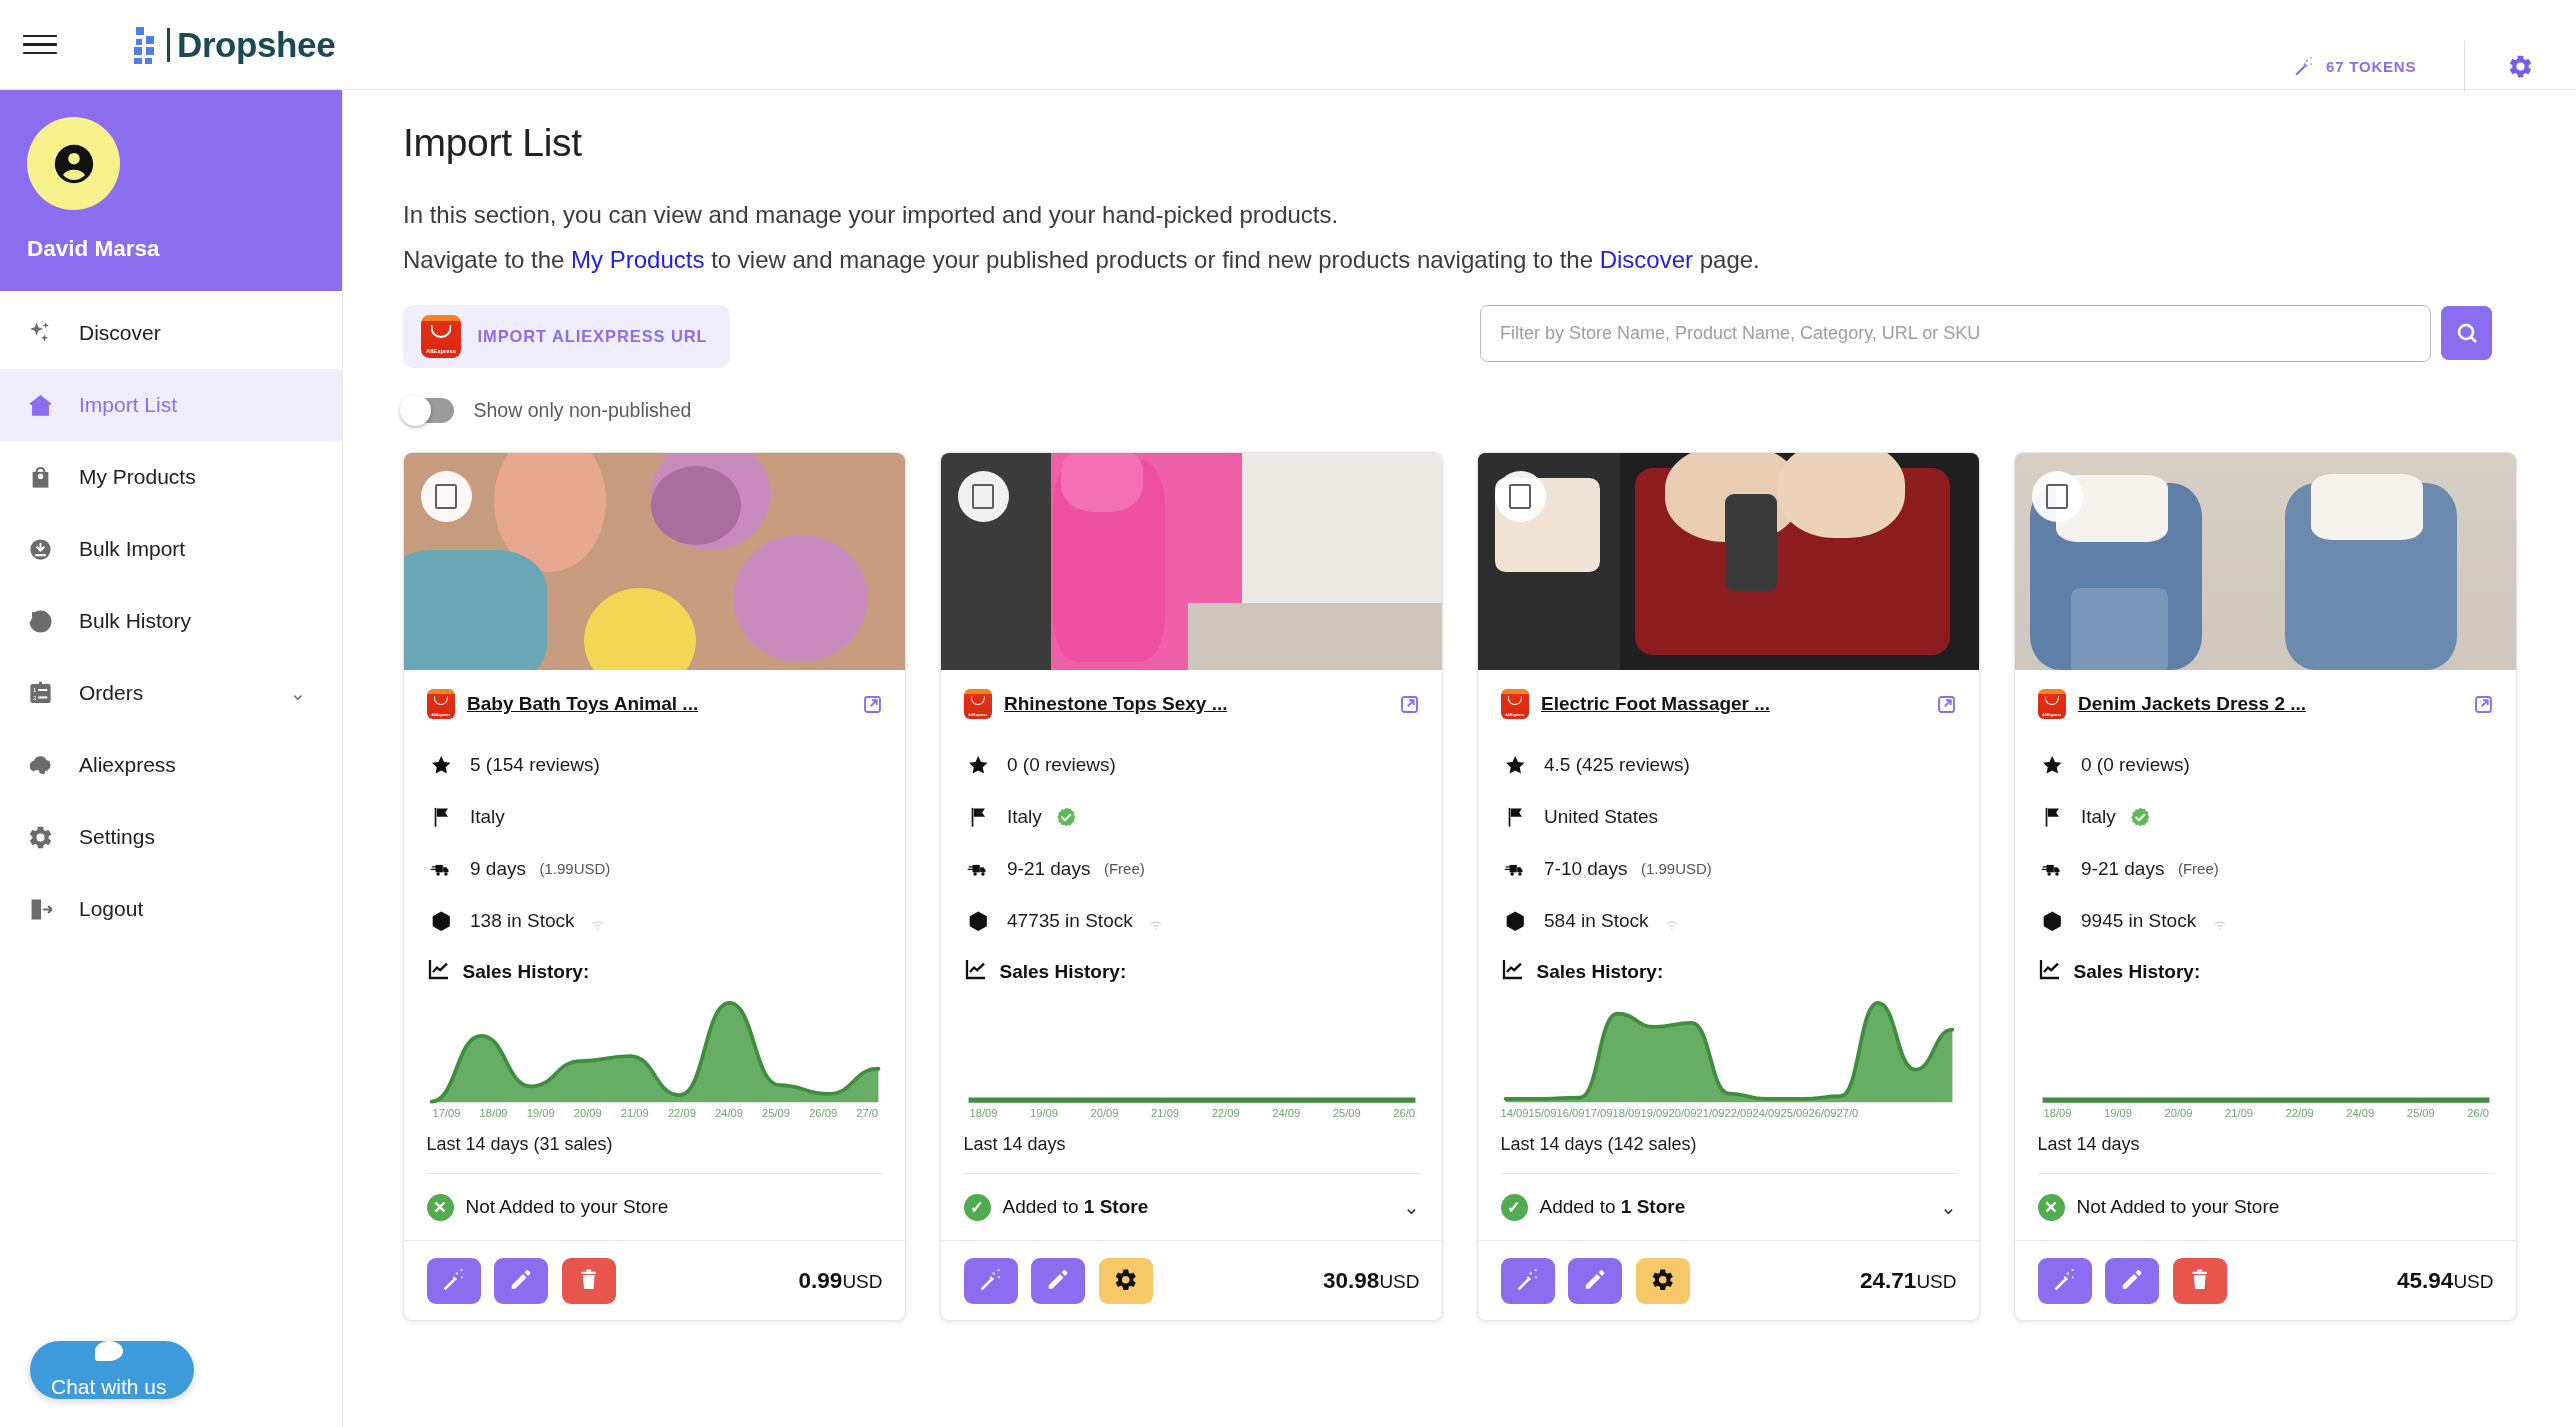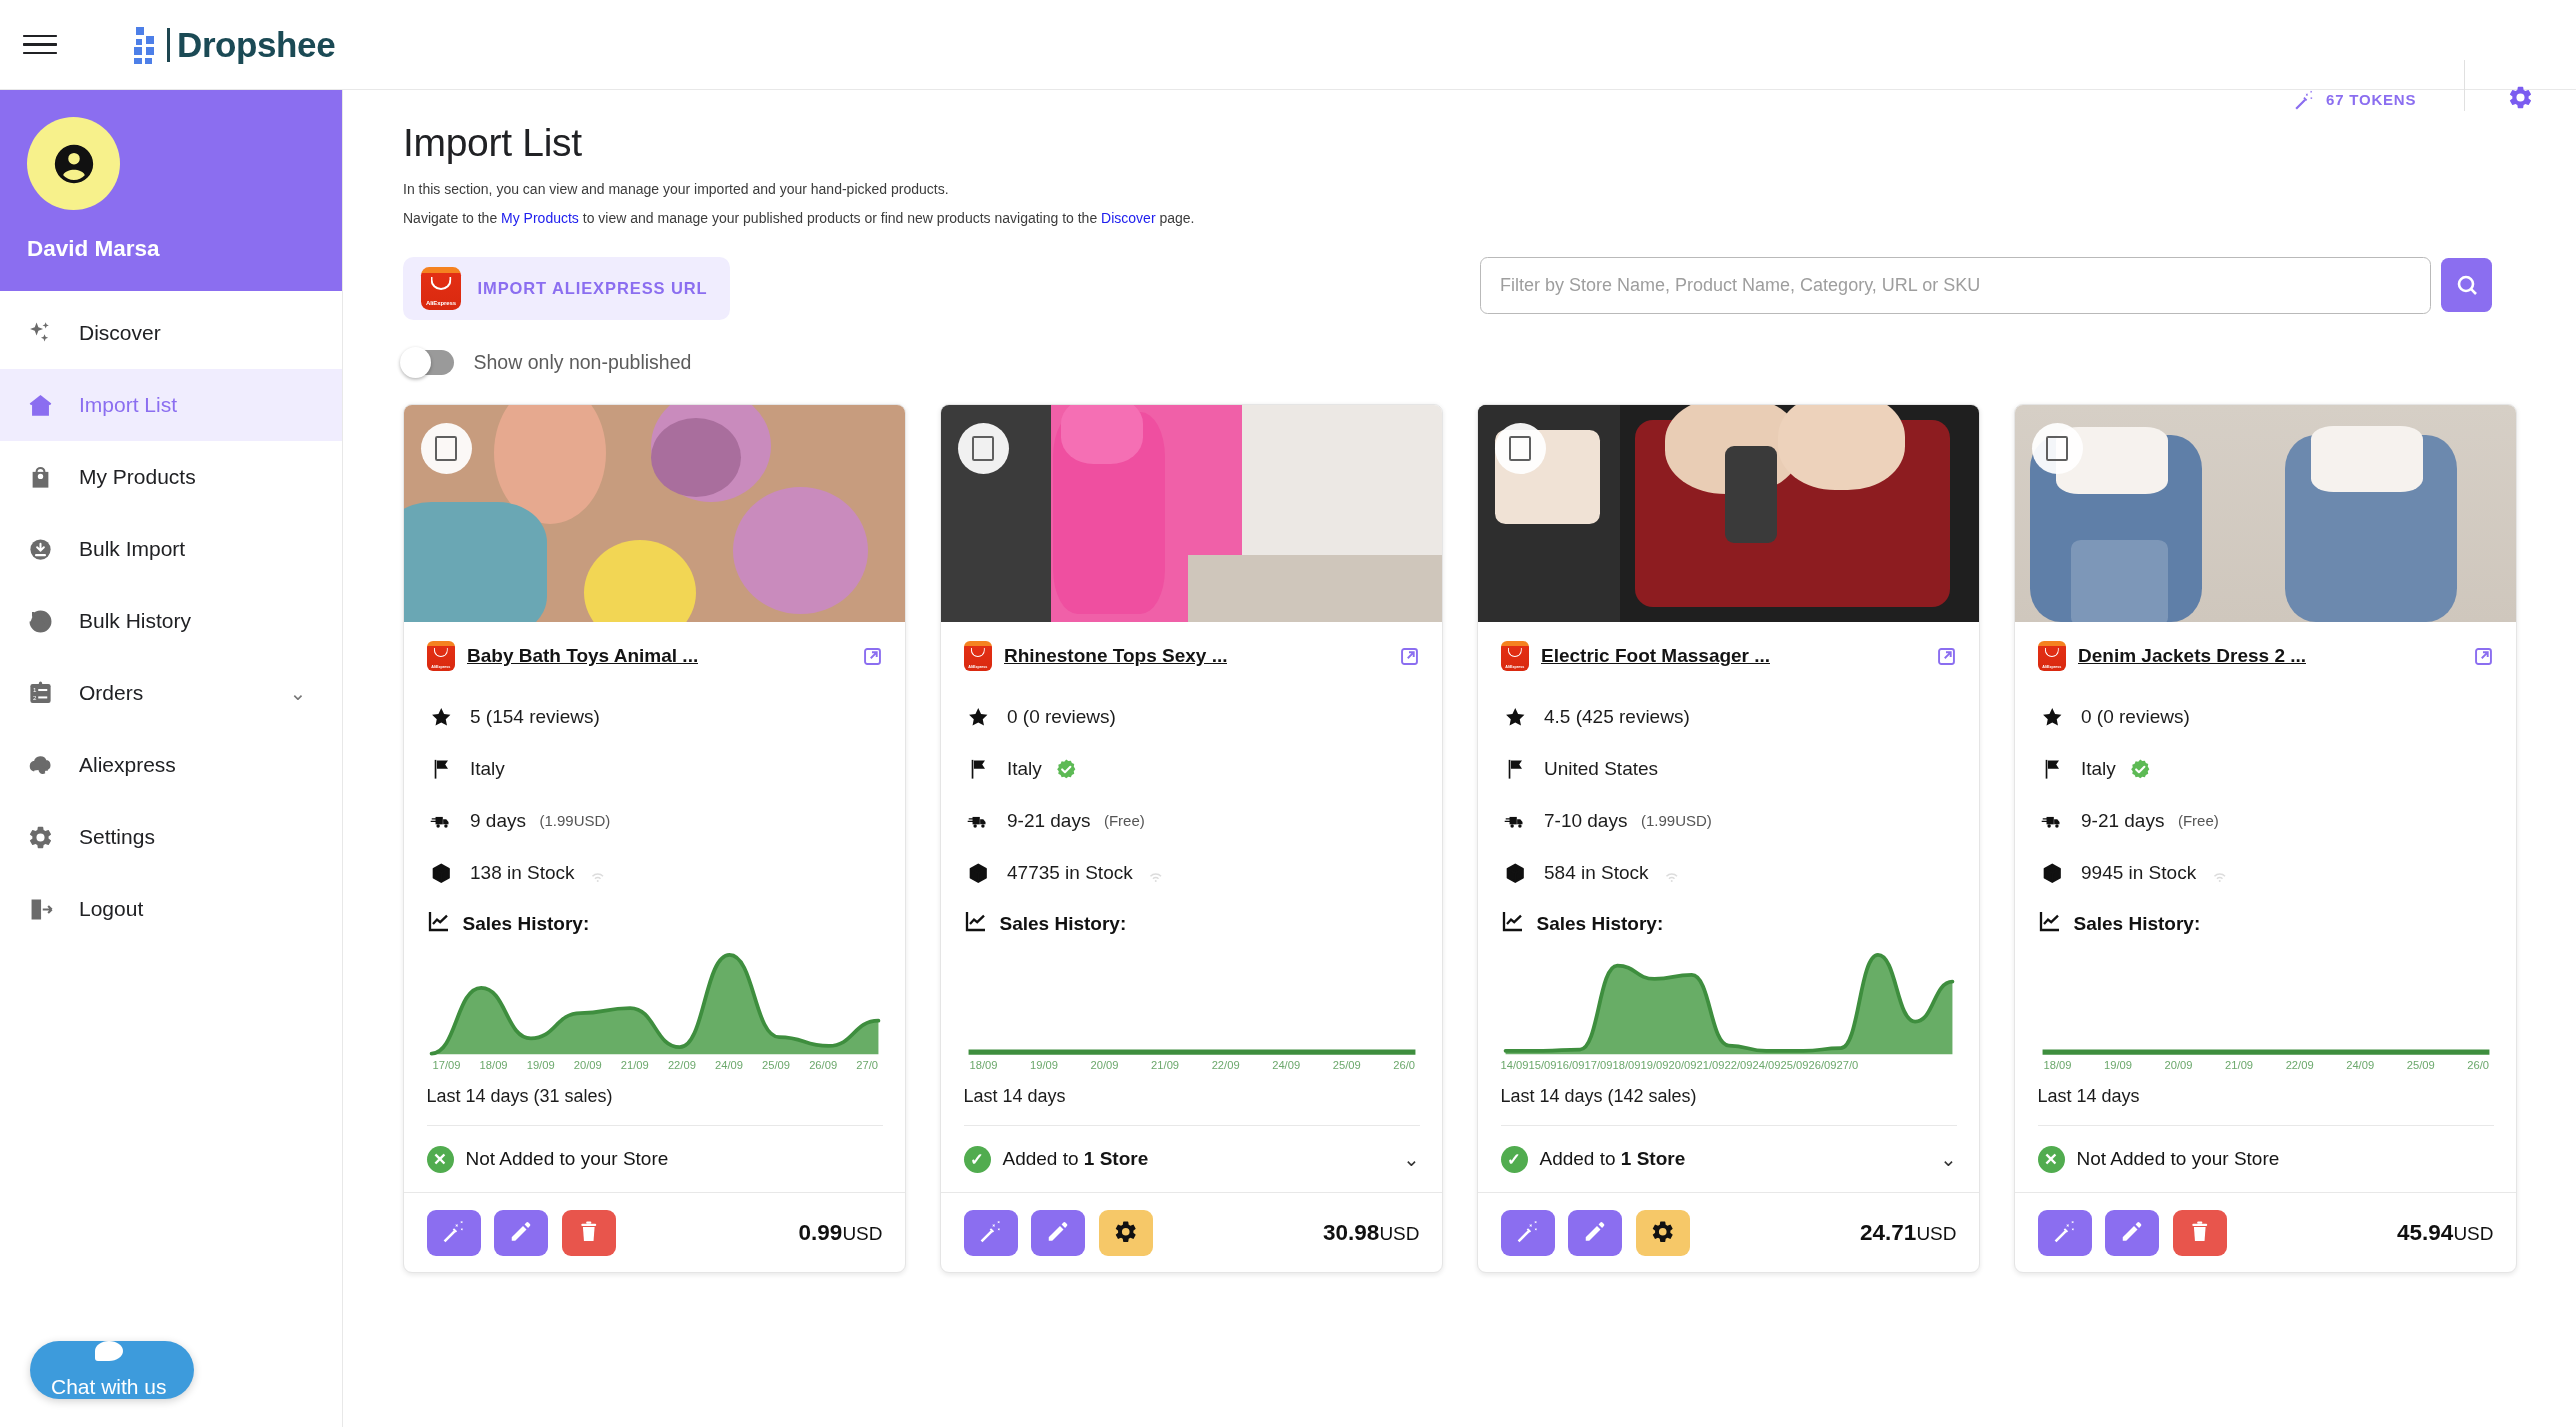--- a/index.html
+++ b/index.html
@@ -20,21 +20,21 @@
     display: flex; align-items: center;
     z-index: 50;
   }
   .hamburger { margin-left: 22.5px; width: 34px; height: 34px; display:flex; flex-direction:column; justify-content:center; gap:6px; cursor:pointer; }
   .hamburger span { display:block; height:2.2px; background:#202124; border-radius:0.7px; }
   .brand { margin-left: 70px; display: flex; align-items: center; gap: 0; }
   .brand-mark { width: 34px; height: 36px; position: relative; }
   .brand-mark i { position:absolute; background:#4d7fe8; display:block; }
   .brand-bar { width: 3px; height: 34px; background:#1e4650; margin: 0 7.5px 0 6px; }
   .brand-text { font-size: 35px; font-weight: 700; color:#1b4a55; letter-spacing:-0.4px; }
-  .topbar-right { margin-left:auto; display:flex; align-items:flex-end; height:100%;margin-top:44px; }
+  .topbar-right { margin-left:auto; display:flex; align-items:center; height:100%;margin-top:44px; }
   .tokens { display:flex; align-items:center; gap:10.5px; color:#8b6ef0; font-weight:700; font-size:15px; letter-spacing:0.8px; padding-right:48px; cursor:pointer;}
   .divider-v { width:0.7px; height:51px; background:#e0e0e0; }
   .gear-top { padding: 0 42px 0 42px; color:#7b5cf0; font-size:25.5px; display:flex; align-items:center; cursor:pointer;}
 
   
   .sidebar {
     position:absolute; top:90px; left:0;
     width: 343px; height: 1337px;
     background:#ffffff; border-right:0.7px solid #e8e8e8;
     z-index: 40;
@@ -59,21 +59,21 @@
     background:#3d9bdc; color:#fff; border-radius: 34px;
     height: 58px; display:flex; align-items:center; gap:13.5px;
     padding: 0 27px 0 21px; box-shadow: 0 2.2px 9px rgba(0,0,0,.18);
     font-size:21px; z-index:60; cursor:pointer;flex-direction:column;
   }
   .chat-bubble { width:28.5px; height:28.5px; background:#fff; border-radius: 50% 50% 50% 3px; }
 
   
   .main { position:absolute; top:90px; left:343px; width: 2233px; height:1337px; background:#fff; padding: 31px 0 0 60px; overflow:hidden;}
   .page-title { font-size: 39px; font-weight: 400; color:#202124; letter-spacing:-0.3px; }
-  .page-desc { font-size: 14px; color:#3c3c3c; margin-top: 14px; line-height: 1.55; }
+  .page-desc { font-size: 24px; color:#3c3c3c; margin-top: 31px; line-height: 1.55; }
   .page-desc a { color:#2020ee; text-decoration:none; }
   .page-desc .ln2 { display:block; margin-top:7.5px; }
 
   .toolbar { margin-top: 27px; display:flex; align-items:flex-start;gap:28px; }
   .import-btn {
     background:#f0edfe; border-radius:10.5px; height: 63px;
     display:flex; align-items:center; gap:16.5px; padding: 0 22.5px 0 18px;
     cursor:pointer;
   }
   .ali-logo { width:40px; height:43px; border-radius:8.2px; background:linear-gradient(180deg,#f58220 0%,#f58220 14%,#e32f14 15%,#d9290f 100%); display:flex; align-items:flex-end; justify-content:center; position:relative; }

